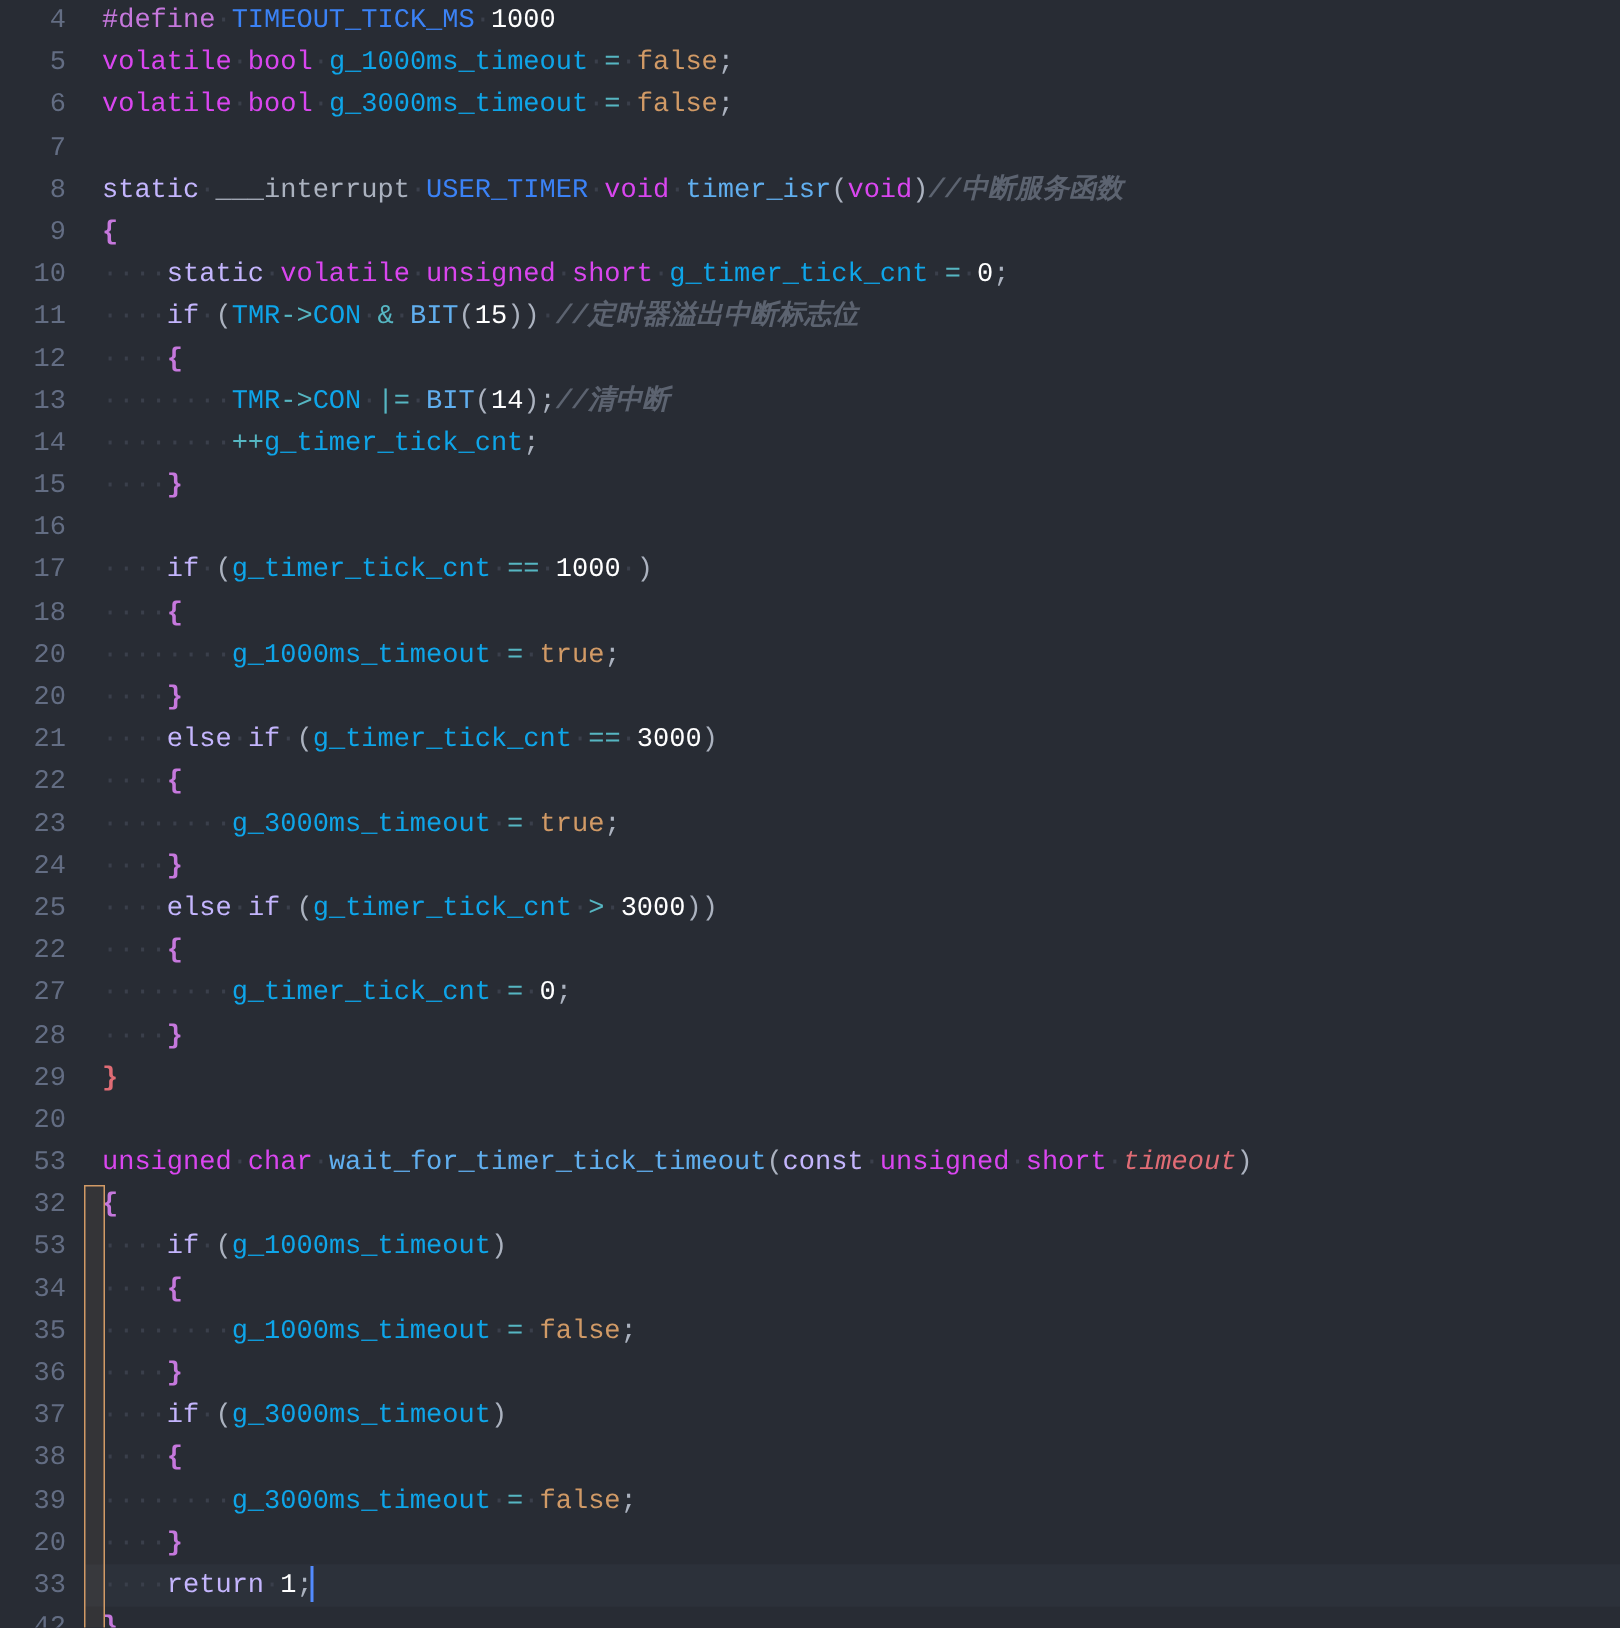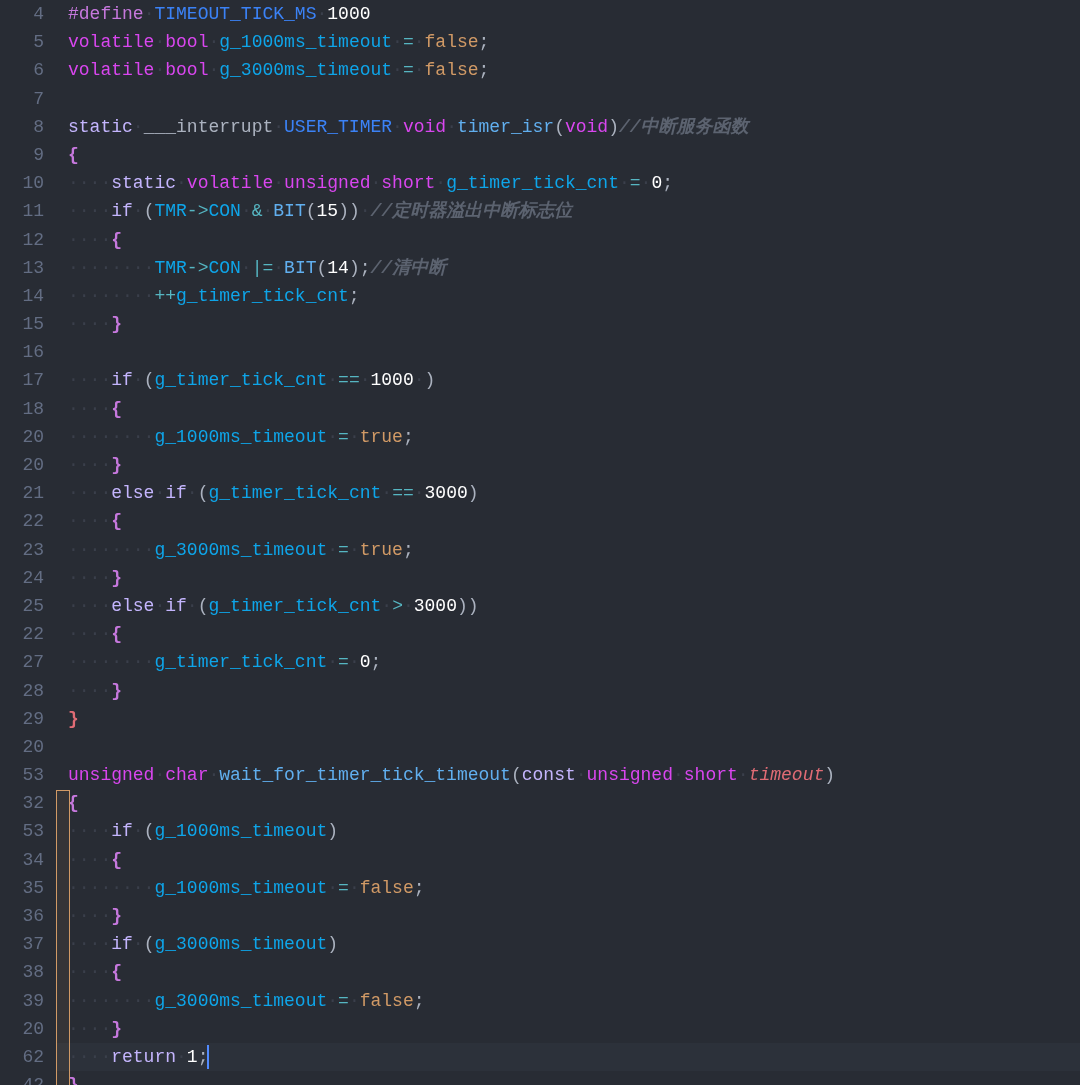--- a/index.html
+++ b/index.html
@@ -117,17 +117,17 @@
       <div class="ln">53</div>
       <div class="ln">32</div>
       <div class="ln">53</div>
       <div class="ln">34</div>
       <div class="ln">35</div>
       <div class="ln">36</div>
       <div class="ln">37</div>
       <div class="ln">38</div>
       <div class="ln">39</div>
       <div class="ln">20</div>
-      <div class="ln">62</div>
+      <div class="ln">33</div>
       <div class="ln">42</div>
     </div>
   <div class="code"><div class="line"><span class="pre">#define</span><span class="ws">·</span><span class="macro">TIMEOUT_TICK_MS</span><span class="ws">·</span><span class="num">1000</span></div><div class="line"><span class="type">volatile</span><span class="ws">·</span><span class="type">bool</span><span class="ws">·</span><span class="var">g_1000ms_timeout</span><span class="ws">·</span><span class="op">=</span><span class="ws">·</span><span class="bool">false</span><span class="text">;</span></div><div class="line"><span class="type">volatile</span><span class="ws">·</span><span class="type">bool</span><span class="ws">·</span><span class="var">g_3000ms_timeout</span><span class="ws">·</span><span class="op">=</span><span class="ws">·</span><span class="bool">false</span><span class="text">;</span></div><div class="line"></div><div class="line"><span class="kw">static</span><span class="ws">·</span><span class="text">___interrupt</span><span class="ws">·</span><span class="macro">USER_TIMER</span><span class="ws">·</span><span class="type">void</span><span class="ws">·</span><span class="fn">timer_isr</span><span class="paren">(</span><span class="type">void</span><span class="paren">)</span><span class="comment">//中断服务函数</span></div><div class="line"><span class="brace">{</span></div><div class="line"><span class="ws">····</span><span class="kw">static</span><span class="ws">·</span><span class="type">volatile</span><span class="ws">·</span><span class="type">unsigned</span><span class="ws">·</span><span class="type">short</span><span class="ws">·</span><span class="var">g_timer_tick_cnt</span><span class="ws">·</span><span class="op">=</span><span class="ws">·</span><span class="num">0</span><span class="text">;</span></div><div class="line"><span class="ws">····</span><span class="kw">if</span><span class="ws">·</span><span class="paren">(</span><span class="var">TMR</span><span class="op">-&gt;</span><span class="var">CON</span><span class="ws">·</span><span class="op">&amp;</span><span class="ws">·</span><span class="fn">BIT</span><span class="paren">(</span><span class="num">15</span><span class="paren">)</span><span class="paren">)</span><span class="ws">·</span><span class="comment">//定时器溢出中断标志位</span></div><div class="line"><span class="ws">····</span><span class="brace">{</span></div><div class="line"><span class="ws">········</span><span class="var">TMR</span><span class="op">-&gt;</span><span class="var">CON</span><span class="ws">·</span><span class="op">|=</span><span class="ws">·</span><span class="fn">BIT</span><span class="paren">(</span><span class="num">14</span><span class="paren">)</span><span class="text">;</span><span class="comment">//清中断</span></div><div class="line"><span class="ws">········</span><span class="op">++</span><span class="var">g_timer_tick_cnt</span><span class="text">;</span></div><div class="line"><span class="ws">····</span><span class="brace">}</span></div><div class="line"></div><div class="line"><span class="ws">····</span><span class="kw">if</span><span class="ws">·</span><span class="paren">(</span><span class="var">g_timer_tick_cnt</span><span class="ws">·</span><span class="op">==</span><span class="ws">·</span><span class="num">1000</span><span class="ws">·</span><span class="paren">)</span></div><div class="line"><span class="ws">····</span><span class="brace">{</span></div><div class="line"><span class="ws">········</span><span class="var">g_1000ms_timeout</span><span class="ws">·</span><span class="op">=</span><span class="ws">·</span><span class="bool">true</span><span class="text">;</span></div><div class="line"><span class="ws">····</span><span class="brace">}</span></div><div class="line"><span class="ws">····</span><span class="kw">else</span><span class="ws">·</span><span class="kw">if</span><span class="ws">·</span><span class="paren">(</span><span class="var">g_timer_tick_cnt</span><span class="ws">·</span><span class="op">==</span><span class="ws">·</span><span class="num">3000</span><span class="paren">)</span></div><div class="line"><span class="ws">····</span><span class="brace">{</span></div><div class="line"><span class="ws">········</span><span class="var">g_3000ms_timeout</span><span class="ws">·</span><span class="op">=</span><span class="ws">·</span><span class="bool">true</span><span class="text">;</span></div><div class="line"><span class="ws">····</span><span class="brace">}</span></div><div class="line"><span class="ws">····</span><span class="kw">else</span><span class="ws">·</span><span class="kw">if</span><span class="ws">·</span><span class="paren">(</span><span class="var">g_timer_tick_cnt</span><span class="ws">·</span><span class="op">&gt;</span><span class="ws">·</span><span class="num">3000</span><span class="paren">)</span><span class="paren">)</span></div><div class="line"><span class="ws">····</span><span class="brace">{</span></div><div class="line"><span class="ws">········</span><span class="var">g_timer_tick_cnt</span><span class="ws">·</span><span class="op">=</span><span class="ws">·</span><span class="num">0</span><span class="text">;</span></div><div class="line"><span class="ws">····</span><span class="brace">}</span></div><div class="line"><span class="brace2">}</span></div><div class="line"></div><div class="line"><span class="type">unsigned</span><span class="ws">·</span><span class="type">char</span><span class="ws">·</span><span class="fn">wait_for_timer_tick_timeout</span><span class="paren">(</span><span class="kw">const</span><span class="ws">·</span><span class="type">unsigned</span><span class="ws">·</span><span class="type">short</span><span class="ws">·</span><span class="param">timeout</span><span class="paren">)</span></div><div class="line"><span class="brace">{</span></div><div class="line"><span class="ws">····</span><span class="kw">if</span><span class="ws">·</span><span class="paren">(</span><span class="var">g_1000ms_timeout</span><span class="paren">)</span></div><div class="line"><span class="ws">····</span><span class="brace">{</span></div><div class="line"><span class="ws">········</span><span class="var">g_1000ms_timeout</span><span class="ws">·</span><span class="op">=</span><span class="ws">·</span><span class="bool">false</span><span class="text">;</span></div><div class="line"><span class="ws">····</span><span class="brace">}</span></div><div class="line"><span class="ws">····</span><span class="kw">if</span><span class="ws">·</span><span class="paren">(</span><span class="var">g_3000ms_timeout</span><span class="paren">)</span></div><div class="line"><span class="ws">····</span><span class="brace">{</span></div><div class="line"><span class="ws">········</span><span class="var">g_3000ms_timeout</span><span class="ws">·</span><span class="op">=</span><span class="ws">·</span><span class="bool">false</span><span class="text">;</span></div><div class="line"><span class="ws">····</span><span class="brace">}</span></div><div class="line current"><span class="ws">····</span><span class="kw">return</span><span class="ws">·</span><span class="num">1</span><span class="text">;</span><span class="cursor"></span></div><div class="line"><span class="brace">}</span></div><div class="sel-box" style="top: 789.6px; left: 0px; width: 14px; height: 310.2px;"></div></div>
 </div>
 
 </body></html>

